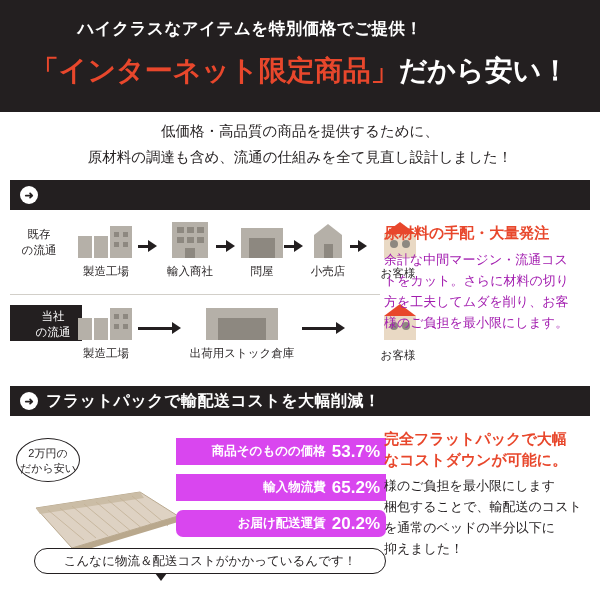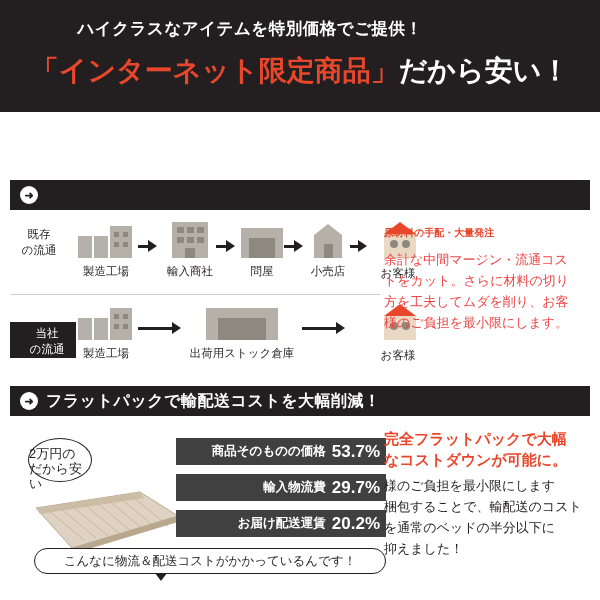--- a/index.html
+++ b/index.html
@@ -116,22 +116,22 @@
     position: absolute;
     left: 0; top: 6px;
     width: 58px;
     text-align: center;
     font-size: 11.5px;
     line-height: 16px;
   }
   .rowlabel.boxed {
     background: #231f20;
     color: #ffffff;
-    padding: 3px 0 1px 8px;
-    top: 20px;
+    padding: 3px 0 1px 14px;
+    top: 3px;
   }
   .divider {
     position: absolute;
     left: 0; top: 78px;
     width: 370px;
     height: 1px;
     background: #d2cfc9;
   }
   .node {
     position: absolute;
@@ -177,84 +177,84 @@
     border-bottom: 11px solid #b5b0a8;
   }
 
   
   .right1 {
     position: absolute;
     left: 384px; top: 222px;
     width: 206px;
   }
   .right1 .hl {
-    font-size: 10px;
+    font-size: 15px;
     font-weight: bold;
     color: #e8472c;
     line-height: 21px;
   }
   .right1 .body {
     margin-top: 6px;
     font-size: 13px;
     line-height: 21px;
-    color: #ef4444;
+    color: #a21caf;
   }
 
   
   .pack {
     position: absolute;
     left: 10px; top: 422px;
     width: 580px;
     height: 166px;
   }
   .bedlabel {
     position: absolute;
-    left: 18px; top: 16px;
+    left: 6px; top: 16px;
     width: 64px;
     height: 44px;
     border: 1.5px solid #231f20;
     border-radius: 50%;
-    font-size: 13px;
+    font-size: 11px;
     line-height: 15px;
-    text-align: left;
+    text-align: center;
     padding-top: 7px;
     box-sizing: border-box;
   }
   .bedimg {
     position: absolute;
     left: 18px; top: 64px;
     width: 150px;
     height: 74px;
   }
   .statrow {
     position: absolute;
     left: 166px;
     width: 210px;
     height: 27px;
-    background: #404040;
+    background: #d946ef;
     color: #ffffff;
     display: flex;
     align-items: center;
     justify-content: flex-end;
     padding-right: 6px;
     box-sizing: border-box;
   }
   .statrow .lbl {
     font-size: 12.5px;
     font-weight: bold;
     margin-right: 6px;
   }
   .statrow .val {
     font-size: 17px;
     font-weight: bold;
     color: #ffffff;
   }
   #st1 { top: 16px; }
   #st2 { top: 52px; }
-  #st3 { top: 88px; }
+  #st3 { top: 88px; border-radius: 7px; }
   .callout {
     position: absolute;
     left: 24px; top: 126px;
     width: 352px;
     height: 26px;
     border: 1.5px solid #231f20;
     border-radius: 13px;
     font-size: 12.5px;
     text-align: center;
     line-height: 24px;
@@ -292,20 +292,24 @@
 
 <div class="page">
 
   <div class="hero">
     <div class="hero-sub">ハイクラスなアイテムを特別価格でご提供！</div>
     <div class="hero-main">
       <span class="em">「インターネット限定商品」</span><span>だから安い！</span>
     </div>
   </div>
 
+  <div class="lead">
+    <div>低価格・高品質の商品を提供するために、</div>
+    <div>原材料の調達も含め、流通の仕組みを全て見直し設計しました！</div>
+  </div>
 
   <div class="sec-head" id="sec1">
     <div class="arrow">➜</div>
   </div>
 
   <div class="flow">
 
     <div class="flow-row" id="row1">
       <div class="rowlabel">
         <div>既存</div>
@@ -461,21 +465,21 @@
         <polygon points="44,62 150,30 150,36 44,68" fill="#b9a88d"></polygon>
       </svg>
     </div>
 
     <div class="statrow" id="st1">
       <div class="lbl">商品そのものの価格</div>
       <div class="val">53.7%</div>
     </div>
     <div class="statrow" id="st2">
       <div class="lbl">輸入物流費</div>
-      <div class="val">29.7%</div>
+      <div class="val">65.2%</div>
     </div>
     <div class="statrow" id="st3">
       <div class="lbl">お届け配送運賃</div>
       <div class="val">20.2%</div>
     </div>
 
     <div class="callout">こんなに物流＆配送コストがかかっているんです！</div>
   </div>
 
   <div class="right2">

